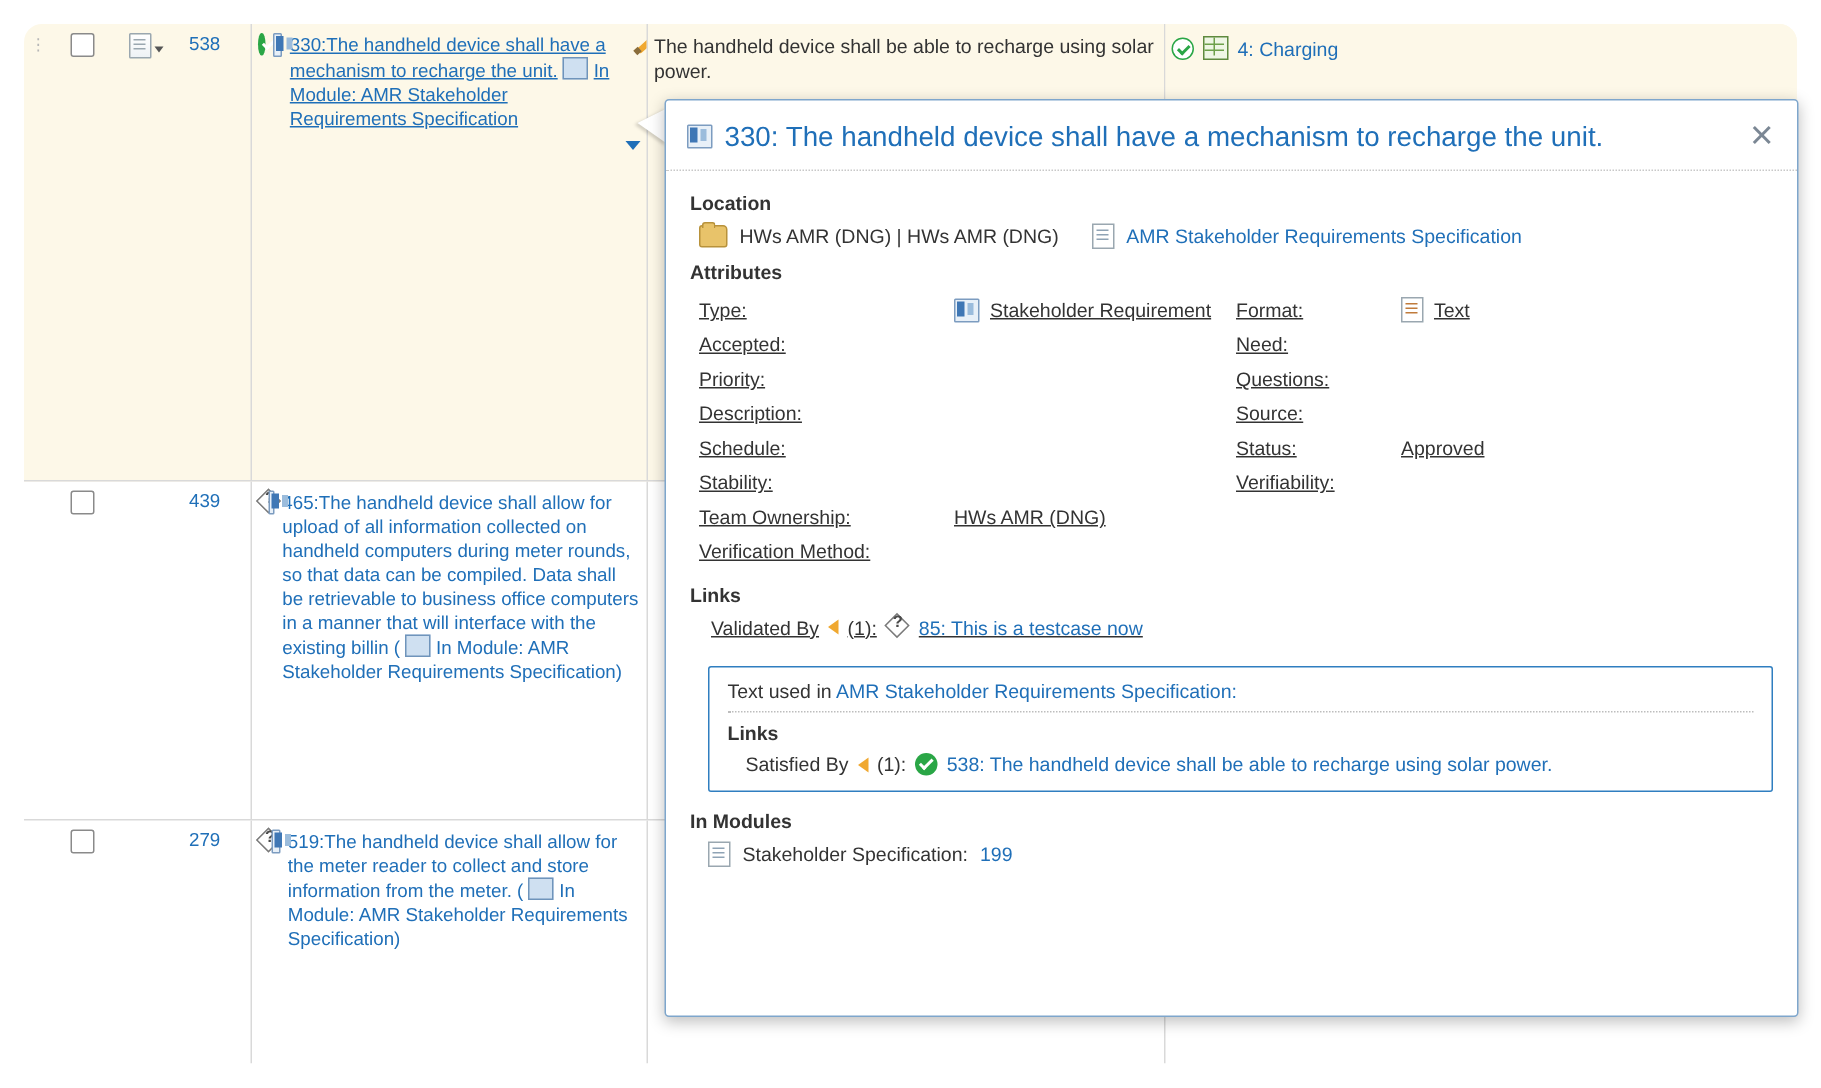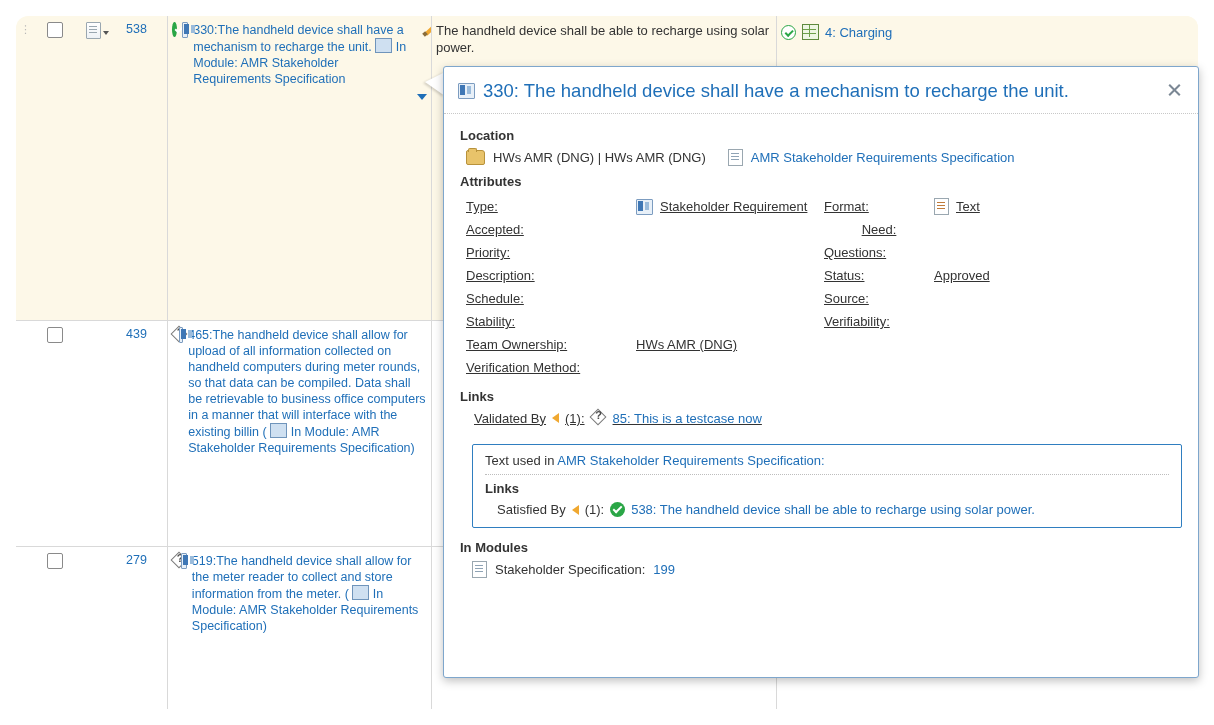--- a/index.html
+++ b/index.html
@@ -73,20 +73,21 @@
     display: inline-block;
     width: 14px;
     height: 14px;
     border: 1px solid #8a8a8a;
     background: #fff;
     border-radius: 2px;
     vertical-align: middle;
   }
   .reqlink {
     color: #1f6fb8;
+    text-decoration: underline;
     cursor: pointer;
     line-height: 16px;
     font-size: 12.5px;
   }
   .reqlink.nounder { text-decoration: none; }
   .rowtext {
     color: #333;
     font-size: 13px;
     line-height: 17px;
   }
@@ -599,34 +600,34 @@
         </div>
         <div class="attr-col">
           <div class="attr-row">
             <span class="attr-label" style="width:110px;">Format:</span>
             <span class="attr-val">
               <span class="ico-text"></span>
               <span>Text</span>
             </span>
           </div>
           <div class="attr-row">
-            <span class="attr-label" style="width:110px;text-align:center;">Need:</span>
+            <span class="attr-label" style="width:110px;">Need:</span>
             <span class="attr-val"></span>
           </div>
           <div class="attr-row">
             <span class="attr-label" style="width:110px;">Questions:</span>
+            <span class="attr-val"></span>
+          </div>
+          <div class="attr-row">
+            <span class="attr-label" style="width:110px;">Source:</span>
             <span class="attr-val"></span>
           </div>
           <div class="attr-row">
             <span class="attr-label" style="width:110px;">Status:</span>
             <span class="attr-val">Approved</span>
-          </div>
-          <div class="attr-row">
-            <span class="attr-label" style="width:110px;">Source:</span>
-            <span class="attr-val"></span>
           </div>
           <div class="attr-row">
             <span class="attr-label" style="width:110px;">Verifiability:</span>
             <span class="attr-val"></span>
           </div>
         </div>
       </div>
 
       <div class="sec-title">Links</div>
       <div class="links-line">

